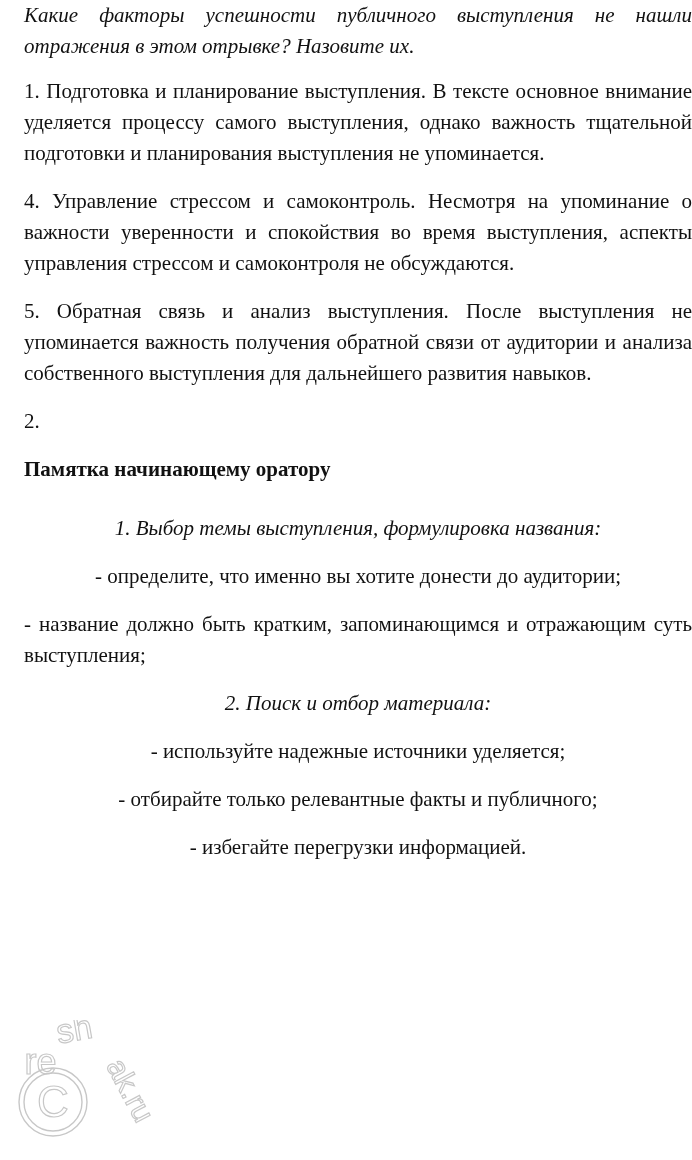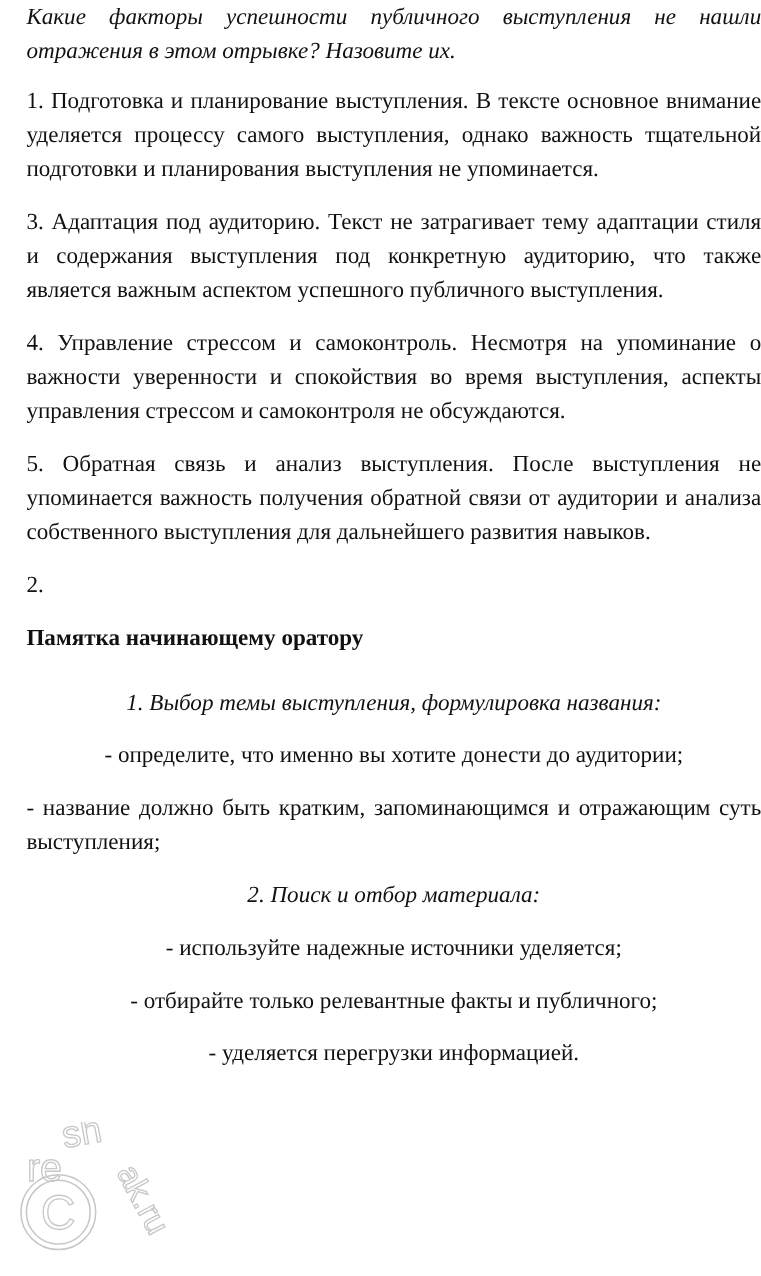--- a/index.html
+++ b/index.html
@@ -47,36 +47,35 @@
   }
 </style>
 </head>
 <body>
 
 <div class="page">
 
   <p class="italic question">Какие факторы успешности публичного выступления не нашли отражения в этом отрывке? Назовите их.</p>
 
   <p class="item-gap">1. Подготовка и планирование выступления. В тексте основное внимание уделяется процессу самого выступления, однако важность тщательной подготовки и планирования выступления не упоминается.</p>
-  <p class="item-gap">3. Адаптация под аудиторию. Текст не затрагивает тему адаптации стиля и содержания выступления под конкретную аудиторию, что также является важным аспектом успешного публичного выступления.</p>
   <p class="item-gap">4. Управление стрессом и самоконтроль. Несмотря на упоминание о важности уверенности и спокойствия во время выступления, аспекты управления стрессом и самоконтроля не обсуждаются.</p>
   <p class="item-gap">5. Обратная связь и анализ выступления. После выступления не упоминается важность получения обратной связи от аудитории и анализа собственного выступления для дальнейшего развития навыков.</p>
 
   <p class="spacer-num">2.</p>
 
   <p class="bold memo-title">Памятка начинающему оратору</p>
 
   <p class="italic bullet">1. Выбор темы выступления, формулировка названия:</p>
   <p class="bullet">- определите, что именно вы хотите донести до аудитории;</p>
   <p class="bullet just">- название должно быть кратким, запоминающимся и отражающим суть выступления;</p>
 
   <p class="italic bullet">2. Поиск и отбор материала:</p>
   <p class="bullet">- используйте надежные источники уделяется;</p>
   <p class="bullet">- отбирайте только релевантные факты и публичного;</p>
-  <p class="bullet">- уделяется перегрузки информацией.</p>
+  <p class="bullet">- избегайте перегрузки информацией.</p>
 
 </div>
 
 <div class="watermark">
   <svg width="150" height="140" viewBox="0 0 150 140">
     <circle cx="45" cy="82" r="34" fill="none" stroke="#9a9a9a" stroke-width="1.4"></circle>
     <circle cx="45" cy="82" r="29" fill="none" stroke="#9a9a9a" stroke-width="1.4"></circle>
     <text x="45" y="97" text-anchor="middle" font-family="Liberation Sans, sans-serif" font-size="44" fill="none" stroke="#9a9a9a" stroke-width="1.2">C</text>
     <text x="8" y="40" font-family="Liberation Sans, sans-serif" font-size="36" fill="none" stroke="#9a9a9a" stroke-width="1.2" transform="rotate(-28 40 30) rotate(28 8 40)">re</text>
     <text x="50" y="22" font-family="Liberation Sans, sans-serif" font-size="34" fill="none" stroke="#9a9a9a" stroke-width="1.2" transform="rotate(-10 60 20)">sh</text>

